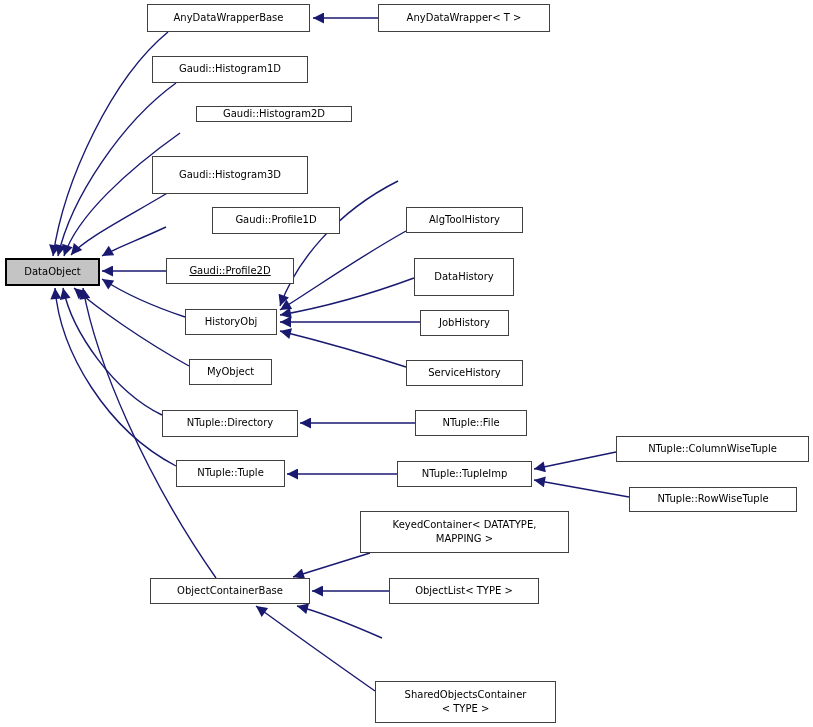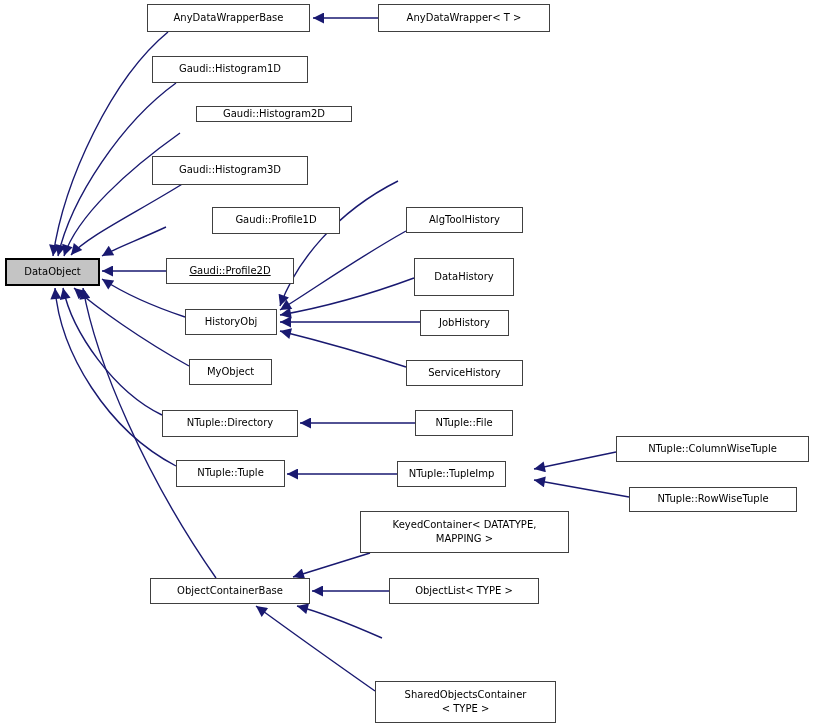--- a/index.html
+++ b/index.html
@@ -85,34 +85,34 @@
         <path d="M370,553 L293,577" class="edge" marker-end="url(#arrowhead)"></path>
         <path d="M389,591 L312,591" class="edge" marker-end="url(#arrowhead)"></path>
         <path d="M382,638 C350,624 320,612 297,606" class="edge" marker-end="url(#arrowhead)"></path>
         <path d="M375,691 C328,658 282,625 256,606" class="edge" marker-end="url(#arrowhead)"></path>
       </g>
   </svg>
 <div class="node" style="left: 147px; top: 4px; width: 163px; height: 28px;">AnyDataWrapperBase</div>
     <div class="node" style="left: 378px; top: 4px; width: 172px; height: 28px;">AnyDataWrapper&lt; T &gt;</div>
     <div class="node" style="left: 152px; top: 56px; width: 156px; height: 27px;">Gaudi::Histogram1D</div>
     <div class="node" style="left: 152px; top: 106px; width: 156px; height: 16px; margin-left: 44px;">Gaudi::Histogram2D</div>
-    <div class="node" style="left: 152px; top: 156px; width: 156px; height: 29px;">Gaudi::Histogram3D</div>
+    <div class="node" style="left: 152px; top: 156px; width: 156px; height: 38px;">Gaudi::Histogram3D</div>
     <div class="node" style="left: 166px; top: 207px; width: 128px; height: 27px; margin-left: 46px;">Gaudi::Profile1D</div>
     <div class="node" style="left: 406px; top: 207px; width: 117px; height: 26px;">AlgToolHistory</div>
     <div class="node highlighted" style="left: 5px; top: 258px; width: 95px; height: 28px;">DataObject</div>
     <div class="node" style="left: 166px; top: 258px; width: 128px; height: 26px; text-decoration: underline;">Gaudi::Profile2D</div>
     <div class="node" style="left: 414px; top: 258px; width: 100px; height: 38px;">DataHistory</div>
     <div class="node" style="left: 185px; top: 309px; width: 92px; height: 26px;">HistoryObj</div>
     <div class="node" style="left: 420px; top: 310px; width: 89px; height: 26px;">JobHistory</div>
     <div class="node" style="left: 189px; top: 359px; width: 83px; height: 26px;">MyObject</div>
     <div class="node" style="left: 406px; top: 360px; width: 117px; height: 26px;">ServiceHistory</div>
     <div class="node" style="left: 162px; top: 410px; width: 136px; height: 27px;">NTuple::Directory</div>
-    <div class="node" style="left: 415px; top: 410px; width: 98px; height: 26px;">NTuple::File</div>
+    <div class="node" style="left: 415px; top: 410px; width: 112px; height: 26px;">NTuple::File</div>
     <div class="node" style="left: 176px; top: 460px; width: 109px; height: 27px;">NTuple::Tuple</div>
-    <div class="node" style="left: 397px; top: 461px; width: 109px; height: 26px;">NTuple::TupleImp</div>
+    <div class="node" style="left: 397px; top: 461px; width: 135px; height: 26px;">NTuple::TupleImp</div>
     <div class="node" style="left: 616px; top: 436px; width: 193px; height: 26px;">NTuple::ColumnWiseTuple</div>
     <div class="node" style="left: 629px; top: 487px; width: 168px; height: 25px;">NTuple::RowWiseTuple</div>
     <div class="node" style="left: 360px; top: 511px; width: 209px; height: 42px;">KeyedContainer&lt; DATATYPE,
 MAPPING &gt;</div>
     <div class="node" style="left: 150px; top: 578px; width: 160px; height: 26px;">ObjectContainerBase</div>
     <div class="node" style="left: 389px; top: 578px; width: 150px; height: 26px;">ObjectList&lt; TYPE &gt;</div>
     <div class="node" style="left: 375px; top: 681px; width: 181px; height: 42px;">SharedObjectsContainer
 &lt; TYPE &gt;</div>
   </div>
 

